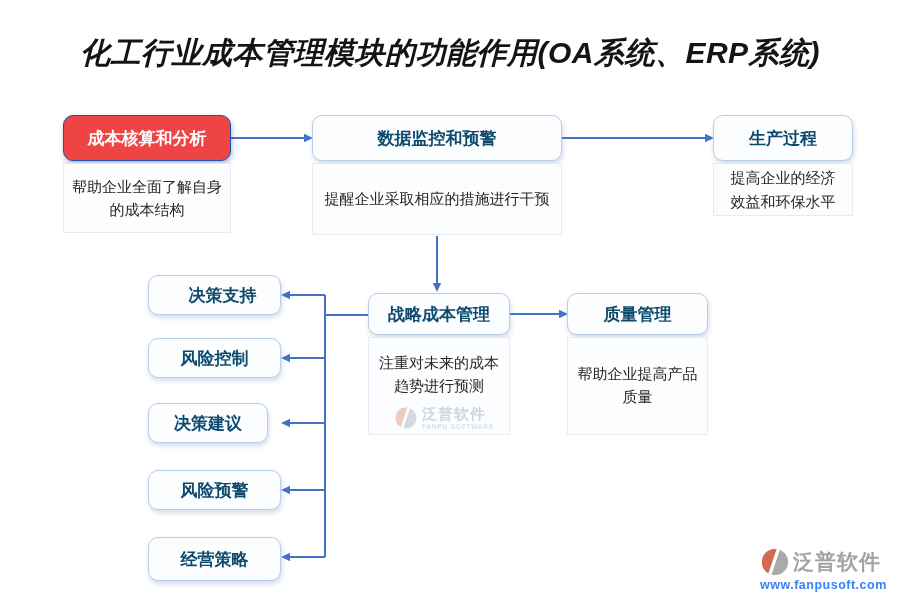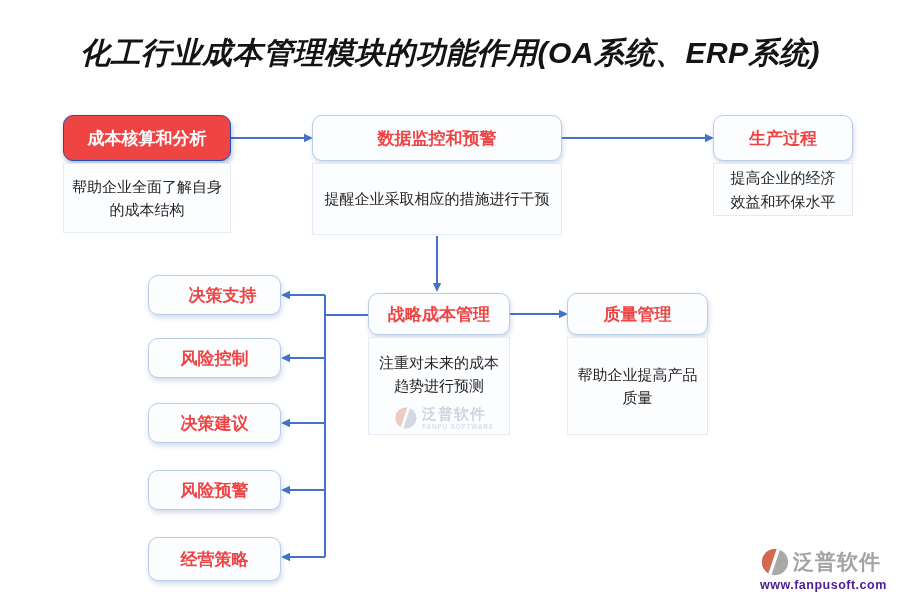--- a/index.html
+++ b/index.html
@@ -6,42 +6,42 @@
   body{font-family:"Liberation Sans","DejaVu Sans",sans-serif;background:#fff;}
   .canvas{position:relative;width:900px;height:600px;background:#fff;overflow:hidden;}
 
   .page-title{position:absolute;left:0;top:33px;width:900px;text-align:center;
     font-size:30px;font-weight:700;color:#141414;letter-spacing:0.5px;font-style:italic;}
 
   .hdr{position:absolute;display:flex;align-items:center;justify-content:center;
     border-radius:10px;font-weight:700;font-size:17px;box-sizing:border-box;}
   .hdr-filled{background:#ef4444;color:#ffffff;border:1px solid #1d4fb4;
     box-shadow:1px 3px 5px rgba(30,60,130,.35);}
-  .hdr-light{background:#fbfdff;color:#ef4444;border:1.5px solid #b9cce8;
+  .hdr-light{background:#fbfdff;color:#0c4a6e;border:1.5px solid #b9cce8;
     box-shadow:1px 3px 5px rgba(110,140,190,.30);}
 
   .panel{position:absolute;display:flex;flex-direction:column;align-items:center;justify-content:center;
     background:#fcfdff;border:1px solid #e5eaf3;box-sizing:border-box;
     font-size:15px;color:#262626;line-height:1.55;text-align:center;}
   .panel span{display:block;}
 
   svg.wires{position:absolute;left:0;top:0;pointer-events:none;}
   .wire{stroke:#4472c4;stroke-width:2;fill:none;}
   .head{fill:#4472c4;stroke:none;}
 
   .watermark{position:absolute;left:394px;top:401px;width:100px;height:34px;
     display:flex;align-items:center;gap:4px;opacity:.55;}
   .watermark .wm-col{display:flex;flex-direction:column;align-items:flex-start;line-height:1.1;}
   .wm-name{font-size:15px;font-weight:700;color:#aab6c6;letter-spacing:1px;}
   .wm-sub{font-size:6.5px;font-weight:700;color:#bcc7d7;letter-spacing:0.8px;}
 
   .logo{position:absolute;left:760px;top:547px;display:flex;flex-direction:column;align-items:flex-start;}
   .logo-row{display:flex;align-items:center;gap:3px;}
   .logo-name{font-size:21px;font-weight:700;color:#a3a3a3;letter-spacing:1px;}
-  .logo-url{font-size:12.5px;font-weight:700;color:#4c1d95;letter-spacing:0.5px;margin-top:1px;}
+  .logo-url{font-size:12.5px;font-weight:700;color:#3b82f6;letter-spacing:0.5px;margin-top:1px;}
 </style>
 </head>
 <body>
 
 <div class="canvas">
 
   <div class="page-title">化工行业成本管理模块的功能作用(OA系统、ERP系统)</div>
 
   <svg class="wires" width="900" height="600">
     <path class="wire" d="M231,138 H304"></path>
@@ -92,28 +92,28 @@
     <span>效益和环保水平</span>
   </div>
 
   <div class="hdr hdr-light" style="left:368px;top:293px;width:142px;height:42px;">战略成本管理</div>
   <div class="panel" style="left:368px;top:337px;width:142px;height:98px;padding-bottom:24px;">
     <span>注重对未来的成本</span>
     <span>趋势进行预测</span>
   </div>
 
   <div class="hdr hdr-light" style="left:567px;top:293px;width:141px;height:42px;">质量管理</div>
-  <div class="panel" style="left:567px;top:337px;width:141px;height:98px;">
+  <div class="panel" style="left:567px;top:337px;width:141px;height:98px;font-family:Liberation Serif, serif;">
     <span>帮助企业提高产品</span>
     <span>质量</span>
   </div>
 
   <div class="hdr hdr-light" style="left:148px;top:275px;width:133px;height:40px;padding-left:16px;">决策支持</div>
   <div class="hdr hdr-light" style="left:148px;top:338px;width:133px;height:40px;">风险控制</div>
-  <div class="hdr hdr-light" style="left:148px;top:403px;width:133px;height:40px;">决策建议</div>
+  <div class="hdr hdr-light" style="left:148px;top:403px;width:120px;height:40px;">决策建议</div>
   <div class="hdr hdr-light" style="left:148px;top:470px;width:133px;height:40px;">风险预警</div>
   <div class="hdr hdr-light" style="left:148px;top:537px;width:133px;height:44px;">经营策略</div>
 
   <div class="watermark">
     <svg width="24" height="24" viewBox="0 0 32 32">
       <defs>
           <clipPath id="wmclip">
             <circle cx="16" cy="16" r="14"></circle>
           </clipPath>
         </defs>

